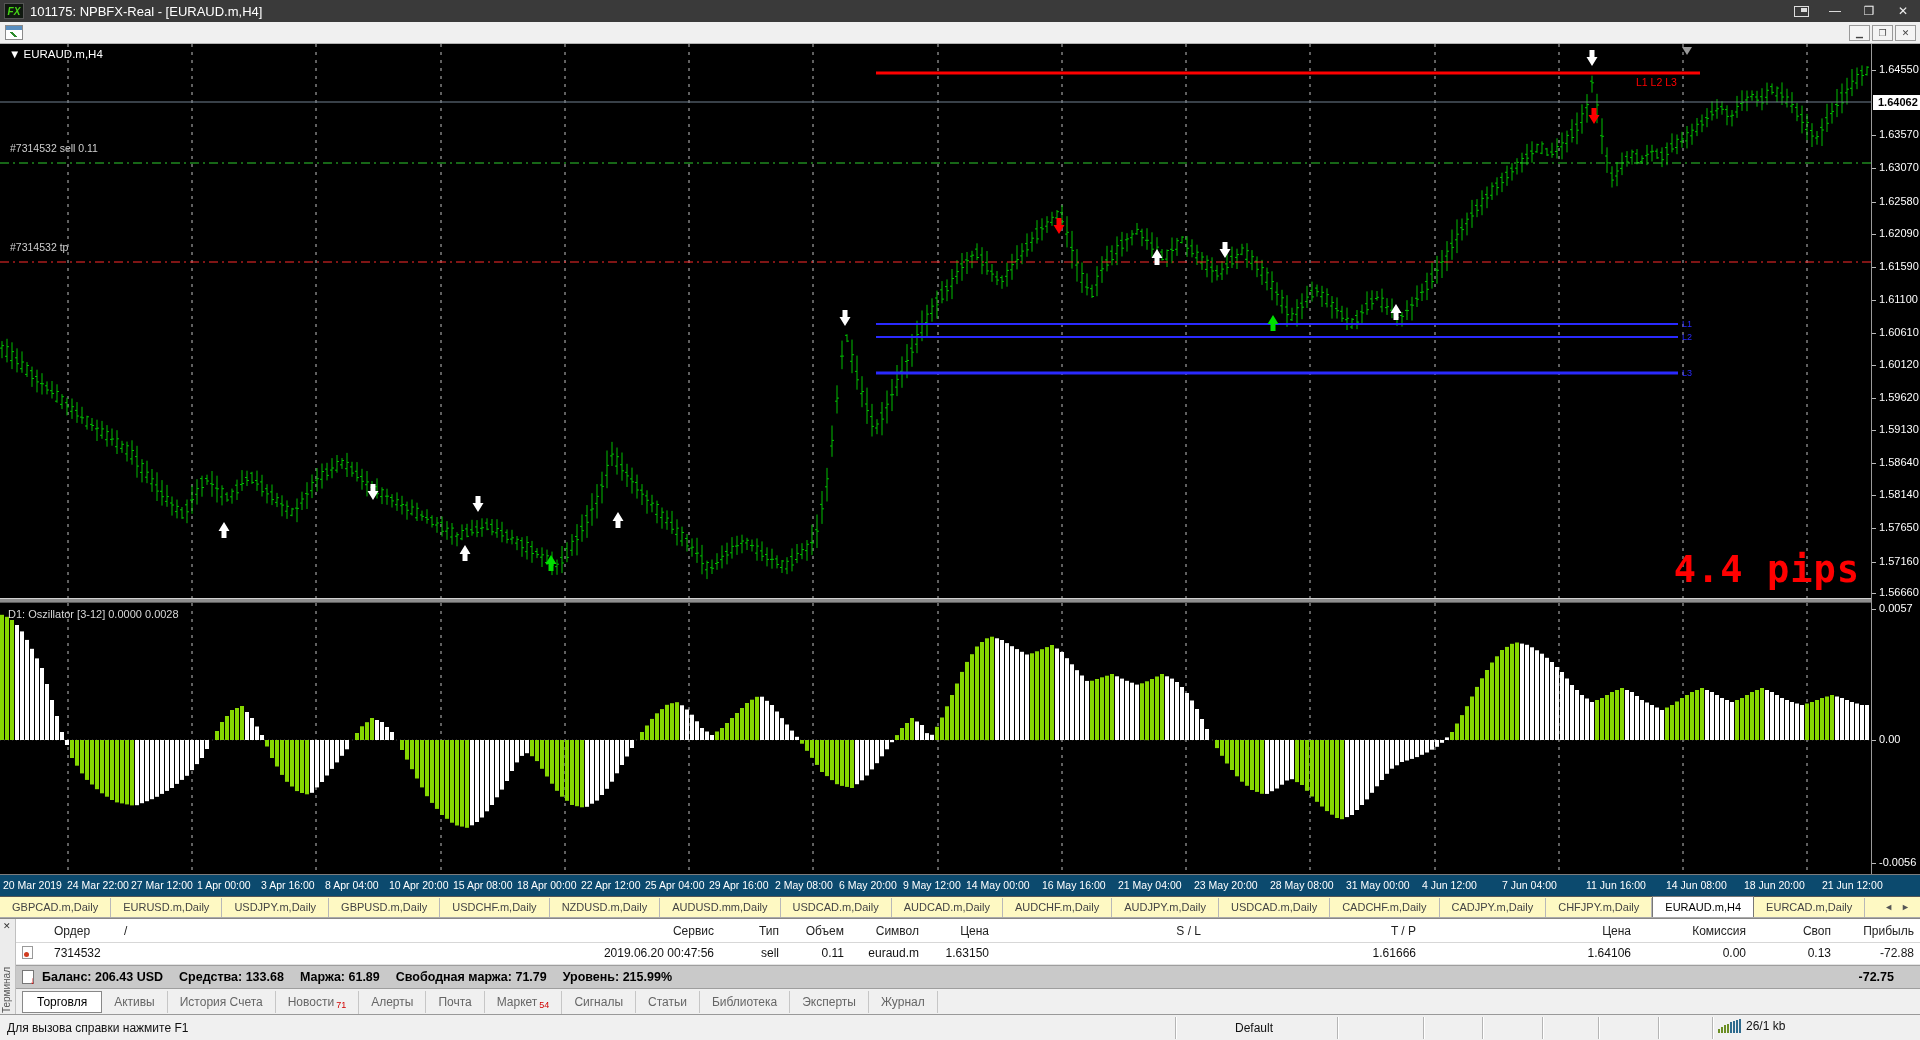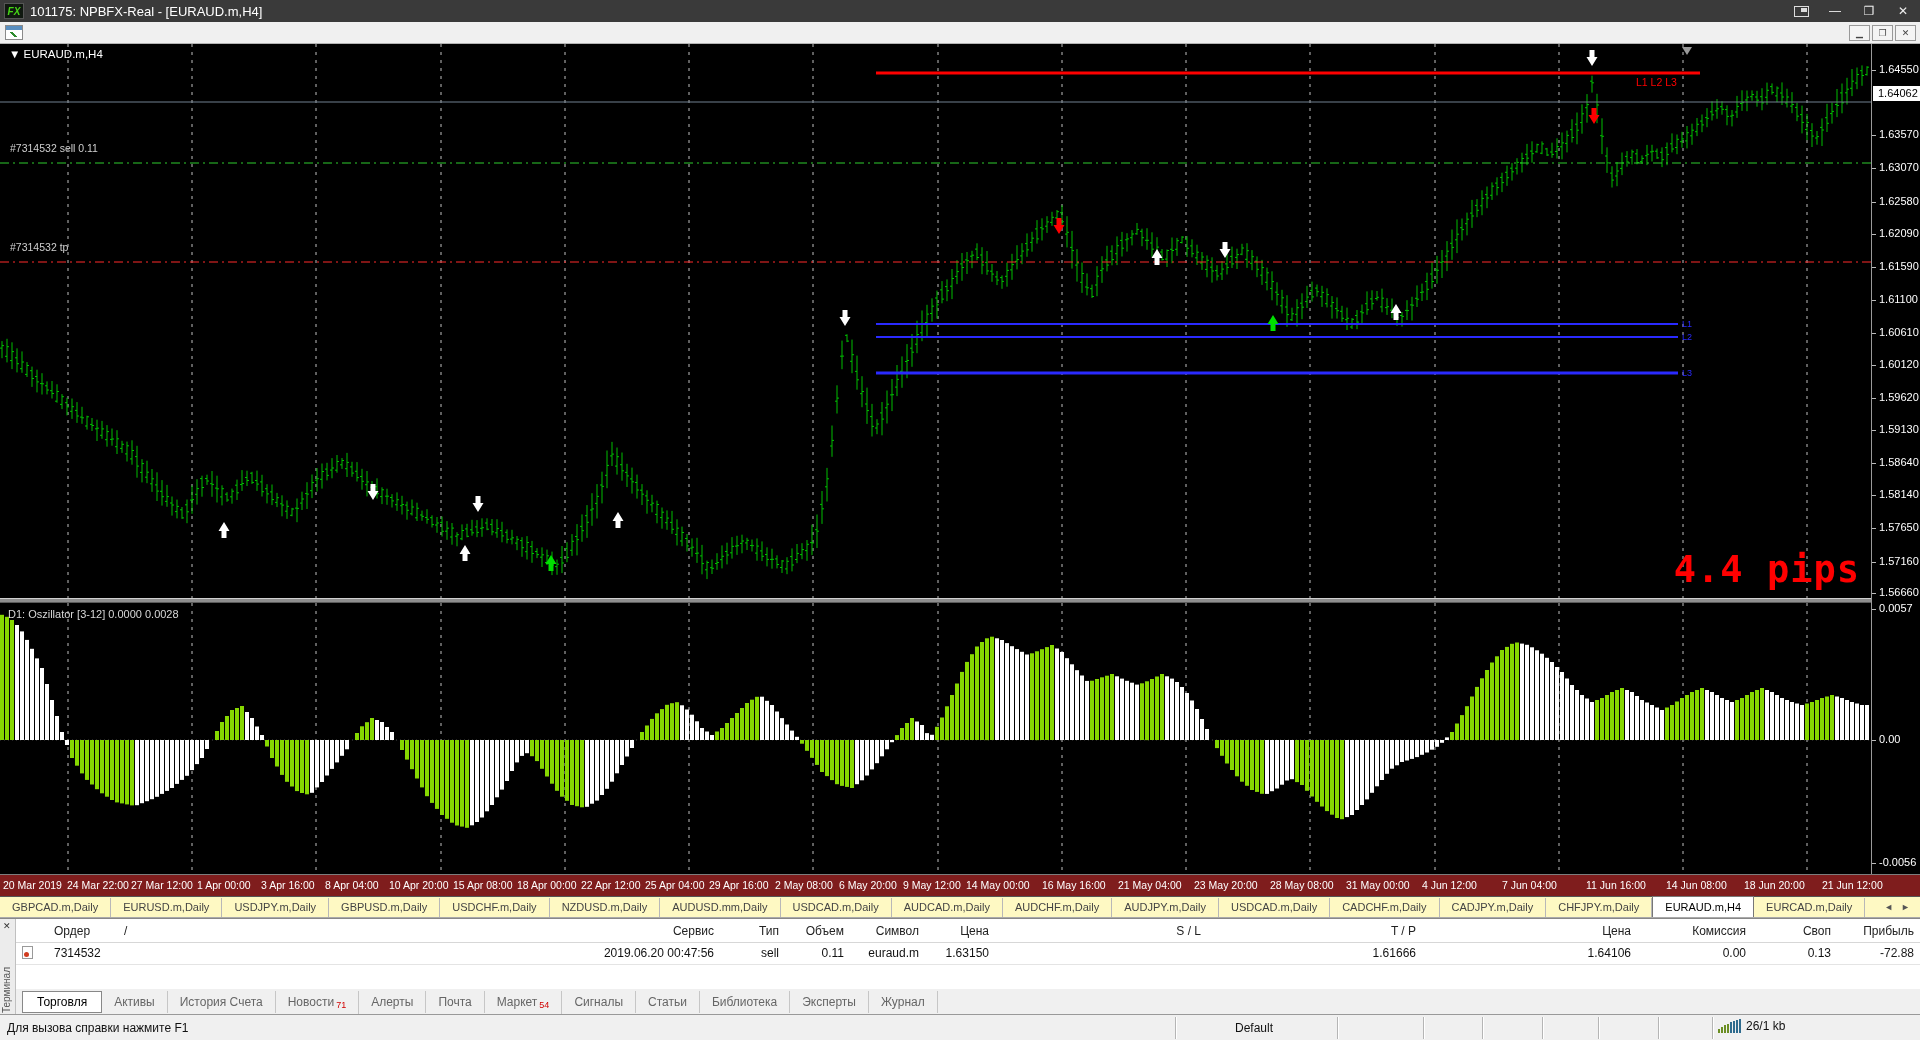--- a/index.html
+++ b/index.html
@@ -24,21 +24,21 @@
   .menu-item{padding:3px 11px;cursor:default;}
   .child-controls{margin-left:auto;display:flex;gap:2px;margin-right:4px;}
   .cbtn{width:21px;height:16px;border:1px solid #999;background:#f4f4f4;color:#444;font-size:9px;
     display:flex;align-items:center;justify-content:center;}
   
   .chart-area{position:absolute;left:0;top:44px;width:1920px;height:852px;background:#000;}
   #main-svg{position:absolute;left:0;top:0;}
   .pane-sep{position:absolute;left:0;top:554px;width:1920px;height:5px;background:#8e8e8e;
     border-top:1px solid #cfcfcf;border-bottom:1px solid #5a5a5a;}
   #osc-svg{position:absolute;left:0;top:559px;}
-  .time-axis{position:absolute;left:0;top:830px;width:1920px;height:22px;background:#7f1d1d;border-top:1px solid #7d7d7d;}
+  .time-axis{position:absolute;left:0;top:830px;width:1920px;height:22px;background:#0c4a6e;border-top:1px solid #7d7d7d;}
   .time-label{position:absolute;top:4px;color:#fff;font-size:10.5px;white-space:nowrap;}
   .price-axis{position:absolute;left:1871px;top:0;width:49px;height:830px;background:#000;border-left:1px solid #9a9a9a;}
   .pa-label{position:absolute;left:7px;color:#fff;font-size:11px;white-space:nowrap;}
   .pa-tick{position:absolute;left:0;width:4px;height:1px;background:#bbb;}
   .pa-current{position:absolute;left:1px;width:47px;height:15px;background:#fff;color:#000;font-size:11px;
     line-height:15px;padding-left:5px;}
   
   .symbol-tabs{position:absolute;left:0;top:896px;width:1920px;height:22px;background:#fef9c3;
     border-top:1px solid #555;border-bottom:1px solid #aaa;display:flex;align-items:flex-end;font-size:11px;color:#444;}
   .stab{padding:3px 12px 3px 12px;border-right:1px solid #b8b8b8;height:19px;white-space:nowrap;cursor:default;}
@@ -606,21 +606,21 @@
       <div class="pa-label" style="top: 511px;">1.57160</div>
       <div class="pa-tick" style="top: 518px;"></div>
       <div class="pa-label" style="top: 542px;">1.56660</div>
       <div class="pa-tick" style="top: 549px;"></div>
       <div class="pa-label" style="top: 558px;">0.0057</div>
       <div class="pa-tick" style="top: 565px;"></div>
       <div class="pa-label" style="top: 689px;">0.00</div>
       <div class="pa-tick" style="top: 696px;"></div>
       <div class="pa-label" style="top: 812px;">-0.0056</div>
       <div class="pa-tick" style="top: 819px;"></div>
-      <div class="pa-current" style="top: 42px;">1.64062</div>
+      <div class="pa-current" style="top: 51px; font-weight: bold;">1.64062</div>
     </div>
 </div>
 
 <div class="symbol-tabs" id="symbol-tabs">
     <div class="stab">GBPCAD.m,Daily</div>
     <div class="stab">EURUSD.m,Daily</div>
     <div class="stab">USDJPY.m,Daily</div>
     <div class="stab">GBPUSD.m,Daily</div>
     <div class="stab">USDCHF.m,Daily</div>
     <div class="stab">NZDUSD.m,Daily</div>
@@ -671,20 +671,29 @@
         <div class="tcell r" style="left: 903px;">euraud.m</div>
         <div class="tcell r" style="left: 973px;">1.63150</div>
         <div class="tcell r" style="left: 1185px; margin-top: 42px;">1.66150</div>
         <div class="tcell r" style="left: 1400px;">1.61666</div>
         <div class="tcell r" style="left: 1615px;">1.64106</div>
         <div class="tcell r" style="left: 1730px;">0.00</div>
         <div class="tcell r" style="left: 1815px;">0.13</div>
         <div class="tcell r" style="left: 1898px; color: rgb(26, 26, 26);">-72.88</div>
       </div>
   </div>
+  <div class="balance-row" id="balance-row">
+      <div class="bal-ico"></div>
+      <span class="bal-item">Баланс: 206.43 USD</span>
+      <span class="bal-item">Средства: 133.68</span>
+      <span class="bal-item">Маржа: 61.89</span>
+      <span class="bal-item">Свободная маржа: 71.79</span>
+      <span class="bal-item">Уровень: 215.99%</span>
+      <span class="bal-item bal-profit">-72.75</span>
+    </div>
   <div class="term-tabs" id="term-tabs">
       <div class="ttab active">Торговля</div>
       <div class="ttab">Активы</div>
       <div class="ttab">История Счета</div>
       <div class="ttab">Новости<span class="badge">71</span></div>
       <div class="ttab">Алерты</div>
       <div class="ttab">Почта</div>
       <div class="ttab">Маркет<span class="badge">54</span></div>
       <div class="ttab">Сигналы</div>
       <div class="ttab">Статьи</div>

